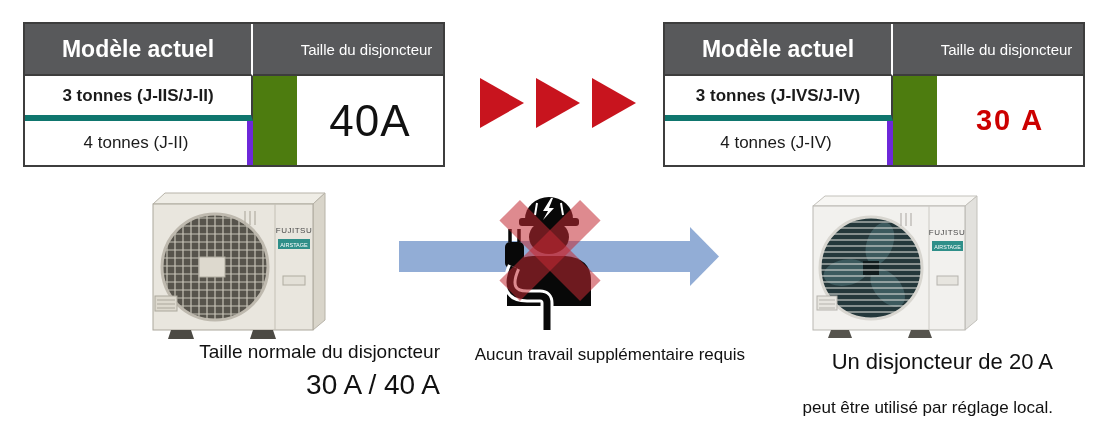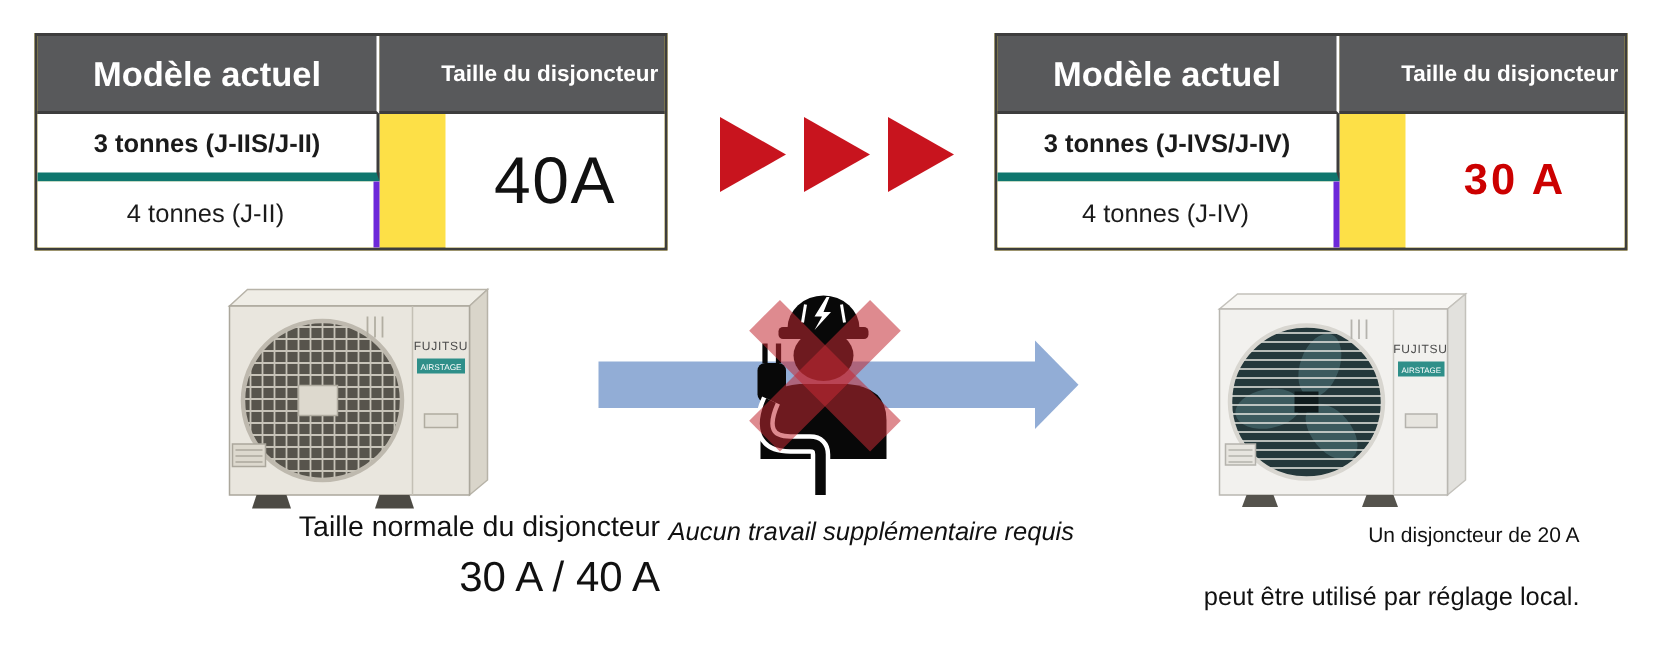--- a/index.html
+++ b/index.html
@@ -4,49 +4,49 @@
 <style>
   html,body{margin:0;padding:0;background:#fff;}
   #stage{
     position:relative;width:1104px;height:430px;background:#ffffff;overflow:hidden;
     font-family:"Liberation Sans",sans-serif;color:#1b1b1b;
   }
   
   .tbl{
     position:absolute;top:22px;width:422px;height:145px;
     display:grid;grid-template-columns:228px 1fr;grid-template-rows:52px 45px 44px;
-    border:2px solid #3d3d3d;background:#fde047;box-sizing:border-box;
+    border:2px solid #3d3d3d;background:#4d7c0f;box-sizing:border-box;
   }
   .tbl.left{left:23px;}
   .tbl.right{left:663px;}
   .hd{
     background:#58595b;color:#fff;display:flex;align-items:center;justify-content:center;
     border-bottom:2px solid #3d3d3d;box-sizing:border-box;text-align:center;
   }
   .hd.model{font-size:23px;font-weight:bold;border-right:2px solid #fff;}
-  .hd.size{font-size:15px;font-weight:bold;padding-left:37px;}
+  .hd.size{font-size:15px;font-weight:normal;padding-left:37px;}
   .cell{
     display:flex;align-items:center;justify-content:center;font-size:17px;color:#1b1b1b;
     box-sizing:border-box;background:#fff;
   }
   .c-row1{border-right:2px solid #3d3d3d;border-bottom:6px solid #0f766e;font-weight:bold;}
-  .c-row2{border-right:4px solid #6d28d9;}
+  .c-row2{border-right:6px solid #6d28d9;}
   .c-merged{grid-column:2;grid-row:2 / span 2;font-size:44px;letter-spacing:1px;color:#111;margin-left:44px;}
   .tbl.right .c-merged{font-size:29px;font-weight:bold;color:#cc0000;letter-spacing:2px;}
   
   .triangles{position:absolute;left:476px;top:76px;}
   
   .unit{position:absolute;}
   .cap{position:absolute;text-align:right;line-height:1.25;}
   .cap-left{left:40px;top:340px;width:400px;}
   .cap-left .l1{font-size:19px;color:#111;}
   .cap-left .l2{font-size:28px;font-weight:normal;color:#111;margin-top:3px;}
-  .cap-mid{left:386px;top:344px;width:330px;font-size:17px;color:#111;font-style:italic;}
+  .cap-mid{left:415px;top:344px;width:330px;font-size:17px;color:#111;}
   .cap-right{left:723px;top:348px;width:330px;}
-  .cap-right .l1{font-size:14px;color:#111;}
+  .cap-right .l1{font-size:22px;color:#111;}
   .cap-right .l2{font-size:17px;color:#111;margin-top:21px;}
   .midgfx{position:absolute;left:393px;top:182px;}
   svg text{font-family:"Liberation Sans",sans-serif;}
 </style>
 </head>
 <body>
 
 <div id="stage">
 
   <div class="tbl left">

